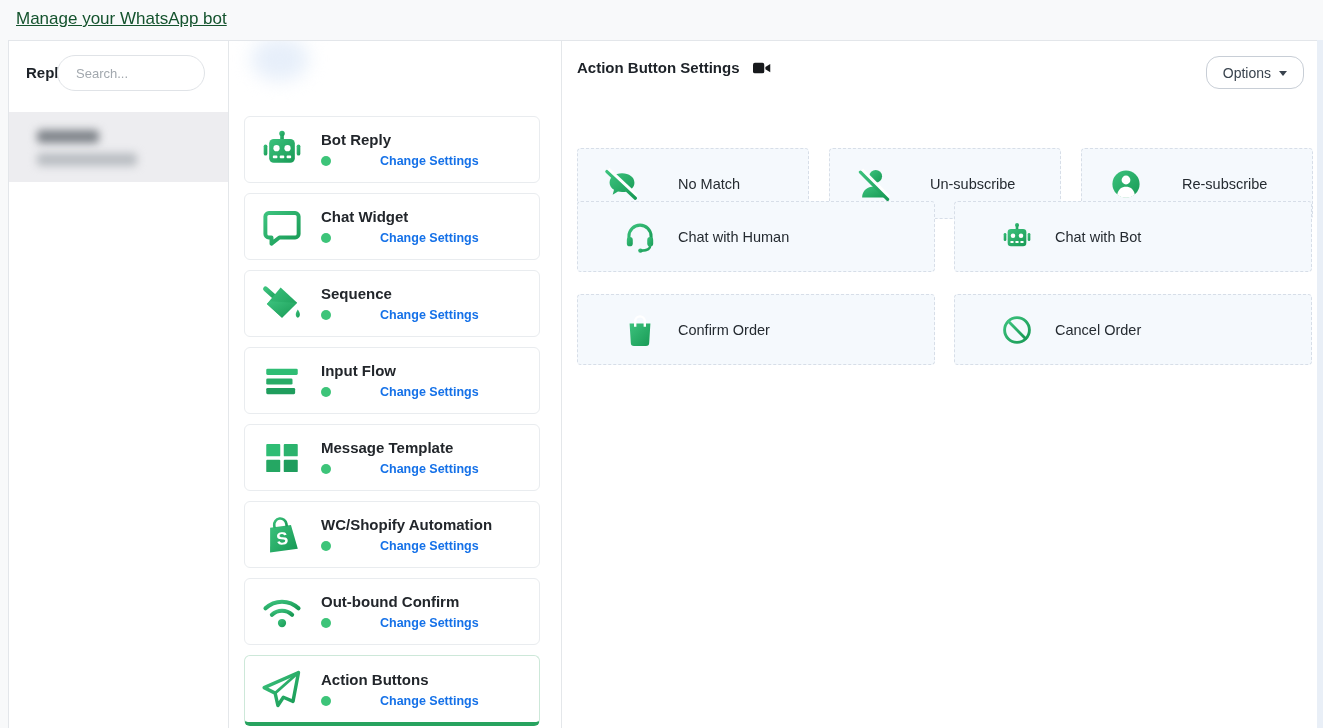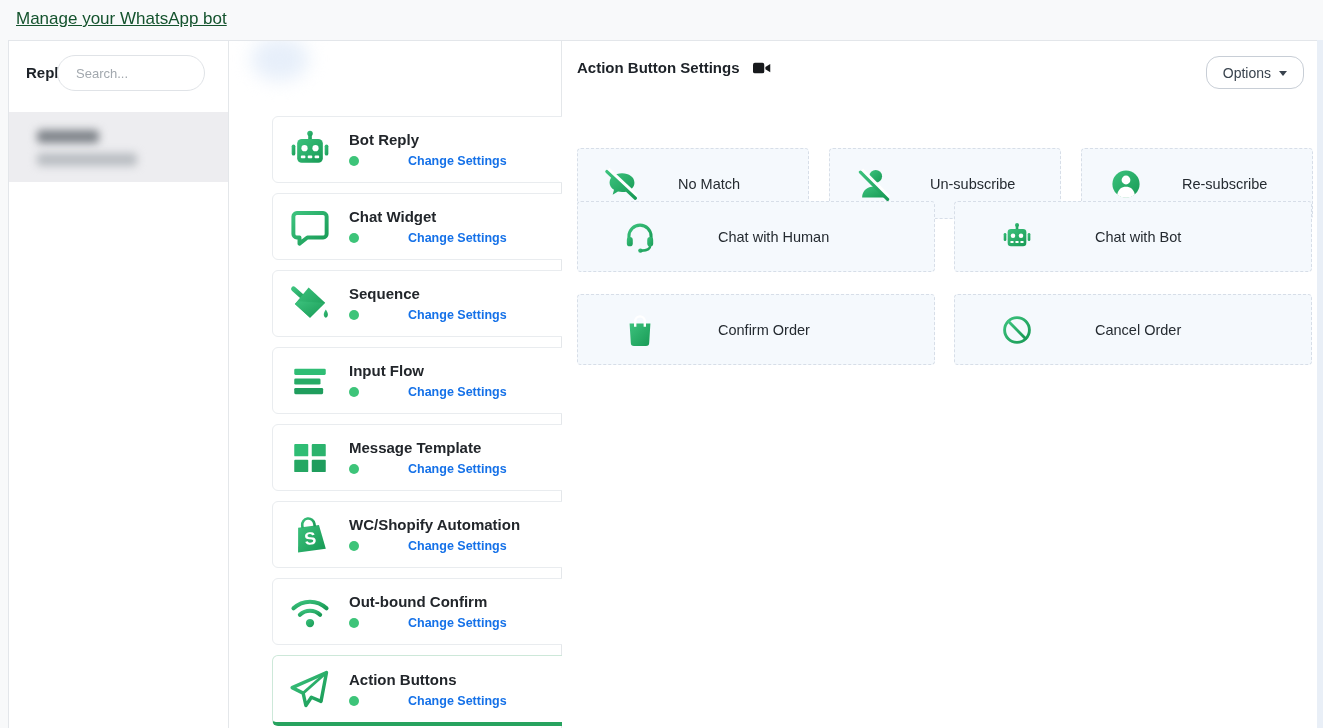--- a/index.html
+++ b/index.html
@@ -30,21 +30,21 @@
   .blur-line1 { position:absolute; left:28px; top:18px; width:62px; height:13px; border-radius:4px;
     background:#7d8288; filter:blur(4px); }
   .blur-line2 { position:absolute; left:28px; top:41px; width:100px; height:13px; border-radius:4px;
     background:#b9bdc2; filter:blur(4px); }
 
   
   .middle { position:absolute; left:220px; top:0; width:333px; height:688px; border-right:1px solid #e4e7ea; background:#fff; }
   .top-blob { position:absolute; left:22px; top:-4px; width:58px; height:44px; border-radius:50%;
     background:#e7effa; filter:blur(9px); }
   .scard { position:absolute; left:15px; width:296px; height:67px; background:#fff;
-    border:1px solid #e9ecef; border-radius:6px; display:flex; align-items:center; padding-left:14px; cursor:pointer;margin-left:28px; }
+    border:1px solid #e9ecef; border-radius:6px; display:flex; align-items:center; padding-left:14px; cursor:pointer; }
   .scard.selected { border-color:#cde8d9; border-bottom:4px solid #27a35f; height:71px; }
   .sicon { width:46px; height:46px; flex:0 0 46px; display:flex; align-items:center; justify-content:center; }
   .sinfo { margin-left:16px; }
   .stitle { font-size:15px; font-weight:600; color:#22262b; margin-bottom:6px; }
   .sact { display:flex; align-items:center;gap:39px; }
   .dot { width:10px; height:10px; border-radius:50%; background:#3dc479; margin-right:10px; }
   .slink { font-size:12.5px; font-weight:700; color:#1571e8; text-decoration:none; cursor:pointer; }
 
   
   .panel { position:absolute; left:553px; top:0; width:756px; height:688px; background:#fff; }
@@ -61,21 +61,21 @@
     border-radius:4px; display:flex; align-items:center; cursor:pointer; }
   .abtn .aicon { width:36px; height:36px; display:flex; align-items:center; justify-content:center; flex:0 0 36px; }
   .abtn .albl { font-size:14.5px; font-weight:500; color:#252b31; }
   
   .abtn.small { width:232px; top:67px;margin-top:40px; }
   .abtn.small .aicon { margin-left:26px; }
   .abtn.small .albl { margin-left:38px; }
   
   .abtn.wide { width:358px; }
   .abtn.wide .aicon { margin-left:44px; }
-  .abtn.wide .albl { margin-left:60px; }
+  .abtn.wide .albl { margin-left:20px; }
 
   svg { display:block; }
 </style>
 </head>
 <body>
 
 <div class="topbar">
   <div class="topbar-title">Manage your WhatsApp bot</div>
 </div>
 

